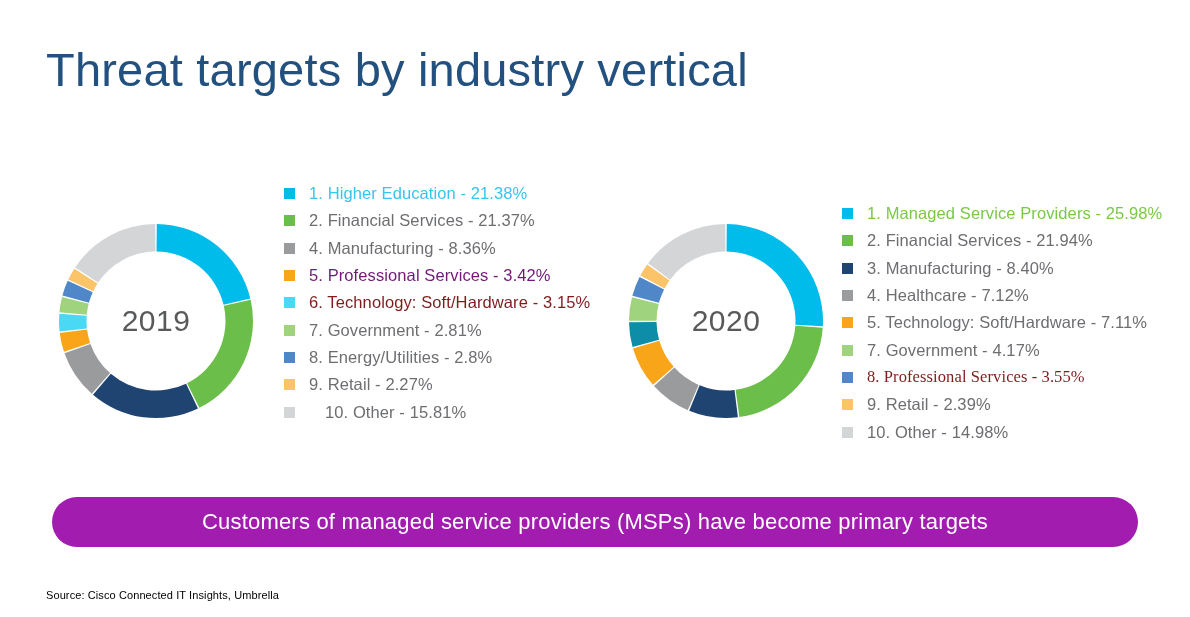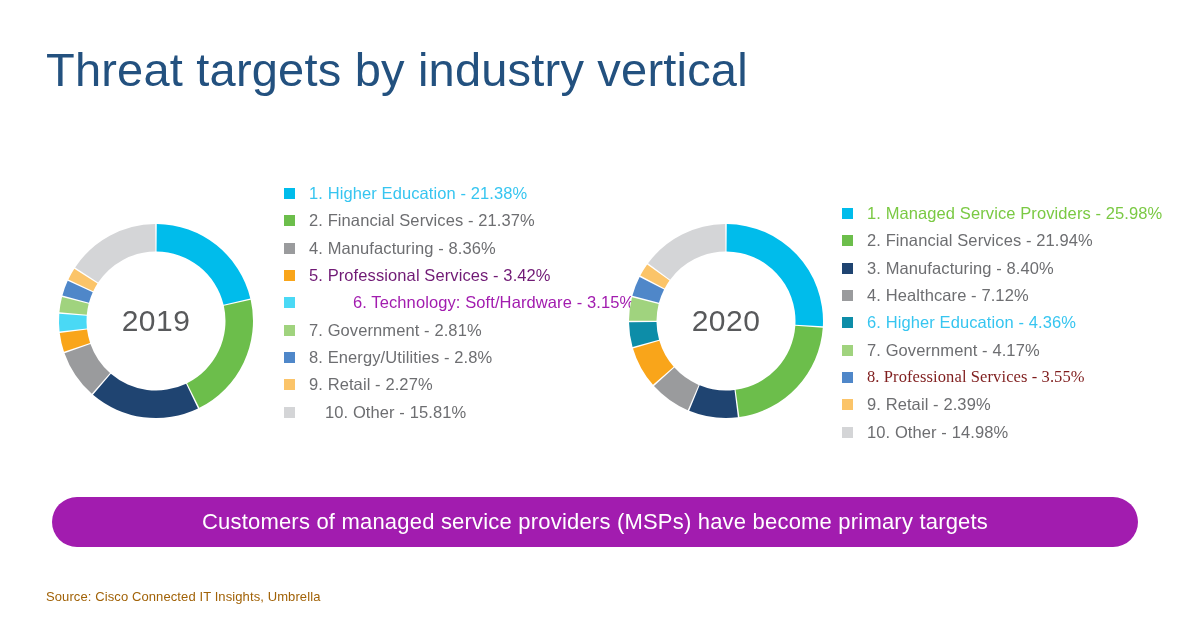--- a/index.html
+++ b/index.html
@@ -49,21 +49,21 @@
     position:absolute;left:52px;top:497px;width:1086px;height:50px;
     background:#a21caf;border-radius:25px;
     display:flex;align-items:center;justify-content:center;
   }
   .banner-text{
     color:#ffffff;font-size:22px;letter-spacing:0.2px;white-space:nowrap;
   }
 
   .source{
     position:absolute;left:46px;top:589px;
-    font-size:13px;color:#a16207;letter-spacing:0.1px;white-space:nowrap;
+    font-size:11px;color:#000000;letter-spacing:0.1px;white-space:nowrap;
   }
 </style>
 </head>
 <body>
 
 <div class="slide">
 
   <div class="page-title">Threat targets by industry vertical</div>
 
   <div class="chart-block y2019">
@@ -106,21 +106,21 @@
         <div class="legend-row">
           <span class="legend-swatch" style="background: rgb(154, 155, 157);"></span>
           <span class="legend-label" style="color: rgb(109, 110, 113);">4. Manufacturing - 8.36%</span>
         </div>
         <div class="legend-row">
           <span class="legend-swatch" style="background: rgb(249, 165, 26);"></span>
           <span class="legend-label" style="color: #701a75;">5. Professional Services - 3.42%</span>
         </div>
         <div class="legend-row">
           <span class="legend-swatch" style="background: rgb(74, 217, 245);"></span>
-          <span class="legend-label" style="color: #a21caf; margin-left: 44px;">6. Technology: Soft/Hardware - 3.15%</span>
+          <span class="legend-label" style="color: #7f1d1d;">6. Technology: Soft/Hardware - 3.15%</span>
         </div>
         <div class="legend-row">
           <span class="legend-swatch" style="background: rgb(160, 211, 126);"></span>
           <span class="legend-label" style="color: rgb(109, 110, 113);">7. Government - 2.81%</span>
         </div>
         <div class="legend-row">
           <span class="legend-swatch" style="background: rgb(79, 135, 201);"></span>
           <span class="legend-label" style="color: rgb(109, 110, 113);">8. Energy/Utilities - 2.8%</span>
         </div>
         <div class="legend-row">
@@ -173,22 +173,22 @@
         </div>
         <div class="legend-row">
           <span class="legend-swatch" style="background: rgb(31, 68, 113);"></span>
           <span class="legend-label" style="color: rgb(109, 110, 113);">3. Manufacturing - 8.40%</span>
         </div>
         <div class="legend-row">
           <span class="legend-swatch" style="background: rgb(154, 155, 157);"></span>
           <span class="legend-label" style="color: rgb(109, 110, 113);">4. Healthcare - 7.12%</span>
         </div>
         <div class="legend-row">
-          <span class="legend-swatch" style="background: rgb(13, 141, 168);"></span>
-          <span class="legend-label" style="color: rgb(54, 197, 240);">6. Higher Education - 4.36%</span>
+          <span class="legend-swatch" style="background: rgb(249, 165, 26);"></span>
+          <span class="legend-label" style="color: rgb(109, 110, 113);">5. Technology: Soft/Hardware - 7.11%</span>
         </div>
         <div class="legend-row">
           <span class="legend-swatch" style="background: rgb(160, 211, 126);"></span>
           <span class="legend-label" style="color: rgb(109, 110, 113);">7. Government - 4.17%</span>
         </div>
         <div class="legend-row">
           <span class="legend-swatch" style="background: rgb(79, 135, 201);"></span>
           <span class="legend-label" style="color: #7f1d1d; font-family: Liberation Serif, serif;">8. Professional Services - 3.55%</span>
         </div>
         <div class="legend-row">

